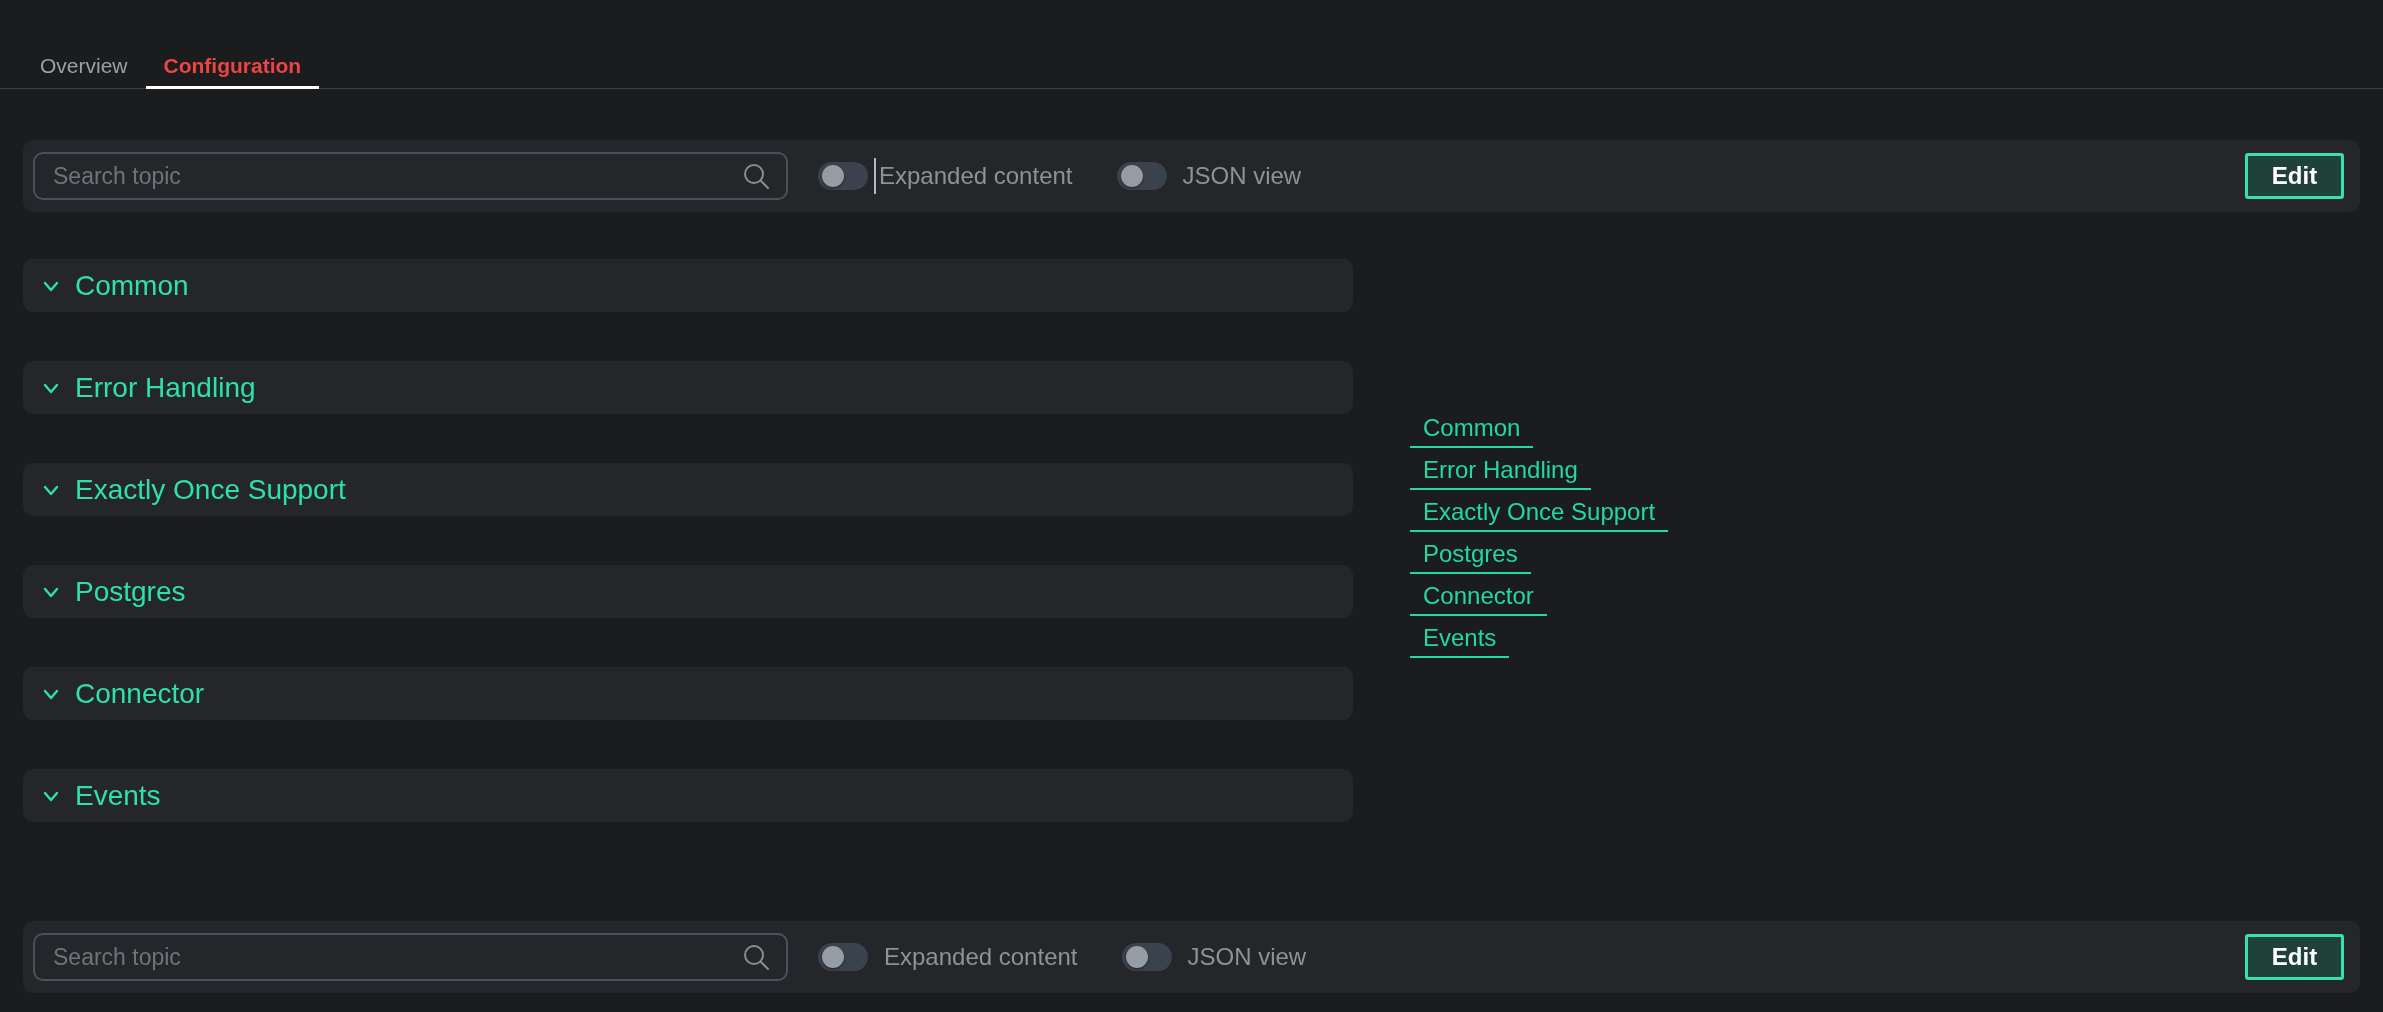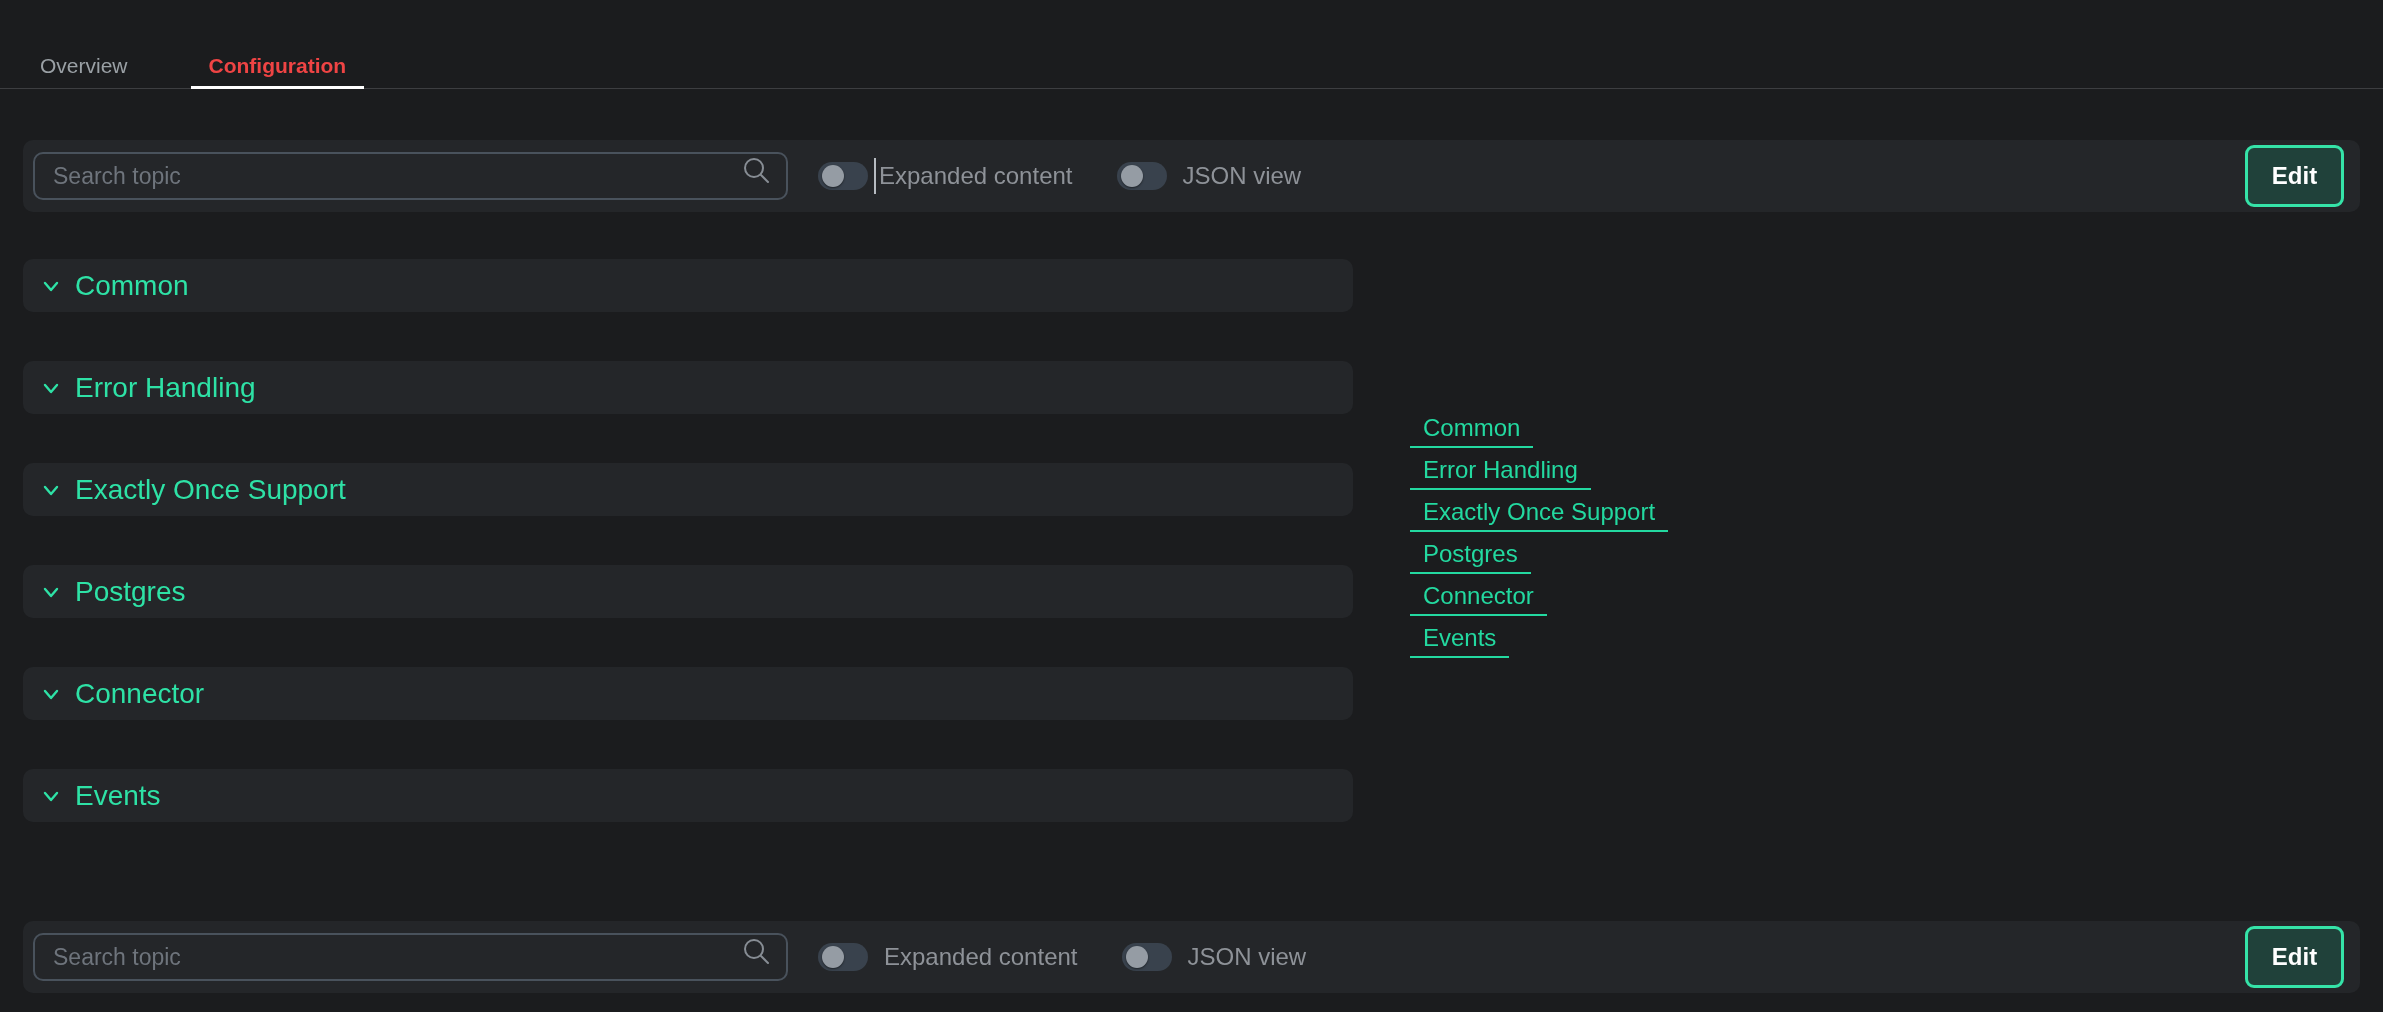--- a/index.html
+++ b/index.html
@@ -12,21 +12,20 @@
     position: relative;
   }
 
   
   .tabs-bar {
     display: flex;
     align-items: flex-end;
     height: 89px;
     padding-left: 22px;
     border-bottom: 1px solid #3d3e41;
-    gap: 45px;
   }
   .tab {
     height: 45px; line-height: 45px;
     padding: 0 18px;
     font-size: 21px;
     color: #9aa0a5;
     position: relative;
     cursor: pointer;
     white-space: nowrap;
   }
@@ -45,21 +44,21 @@
     border-radius: 10px;
     display: flex;
     align-items: center;
     padding: 0 16px 0 10px;
   }
   .toolbar.bottom { margin-top: 99px; }
   .search-box {
     width: 755px; height: 48px;
     border: 2px solid #49525c;
     border-radius: 10px;
-    display: flex; 
+    display: flex; align-items: center;
     padding: 0 14px 0 16px;
     background: transparent;
   }
   .search-input {
     flex: 1;
     background: transparent;
     border: none; outline: none;
     color: #d6d8da;
     font-size: 23px;
     font-family: "Liberation Sans", sans-serif;
@@ -87,22 +86,22 @@
   .text-caret { width: 2px; height: 36px; background: #b6bbc1; margin-left: 6px; }
   .toggle-label {
     color: #8e9298;
     font-size: 24px;
     white-space: nowrap;
     margin-left: 16px;
   }
   .toggle-label.after-caret { margin-left: 3px; }
   .spacer { flex: 1; }
   .edit-btn {
-    width: 99px; height: 62px;
-    border-radius: 9px;
+    width: 99px; height: 46px;
+    border-radius: 3px;
     border: 3px solid #35e3a8;
     background: #20413a;
     color: #ffffff;
     font-size: 24px;
     font-weight: 700;
     font-family: "Liberation Sans", sans-serif;
     display: flex; align-items: center; justify-content: center;
     cursor: pointer;
     padding: 0;
   }

